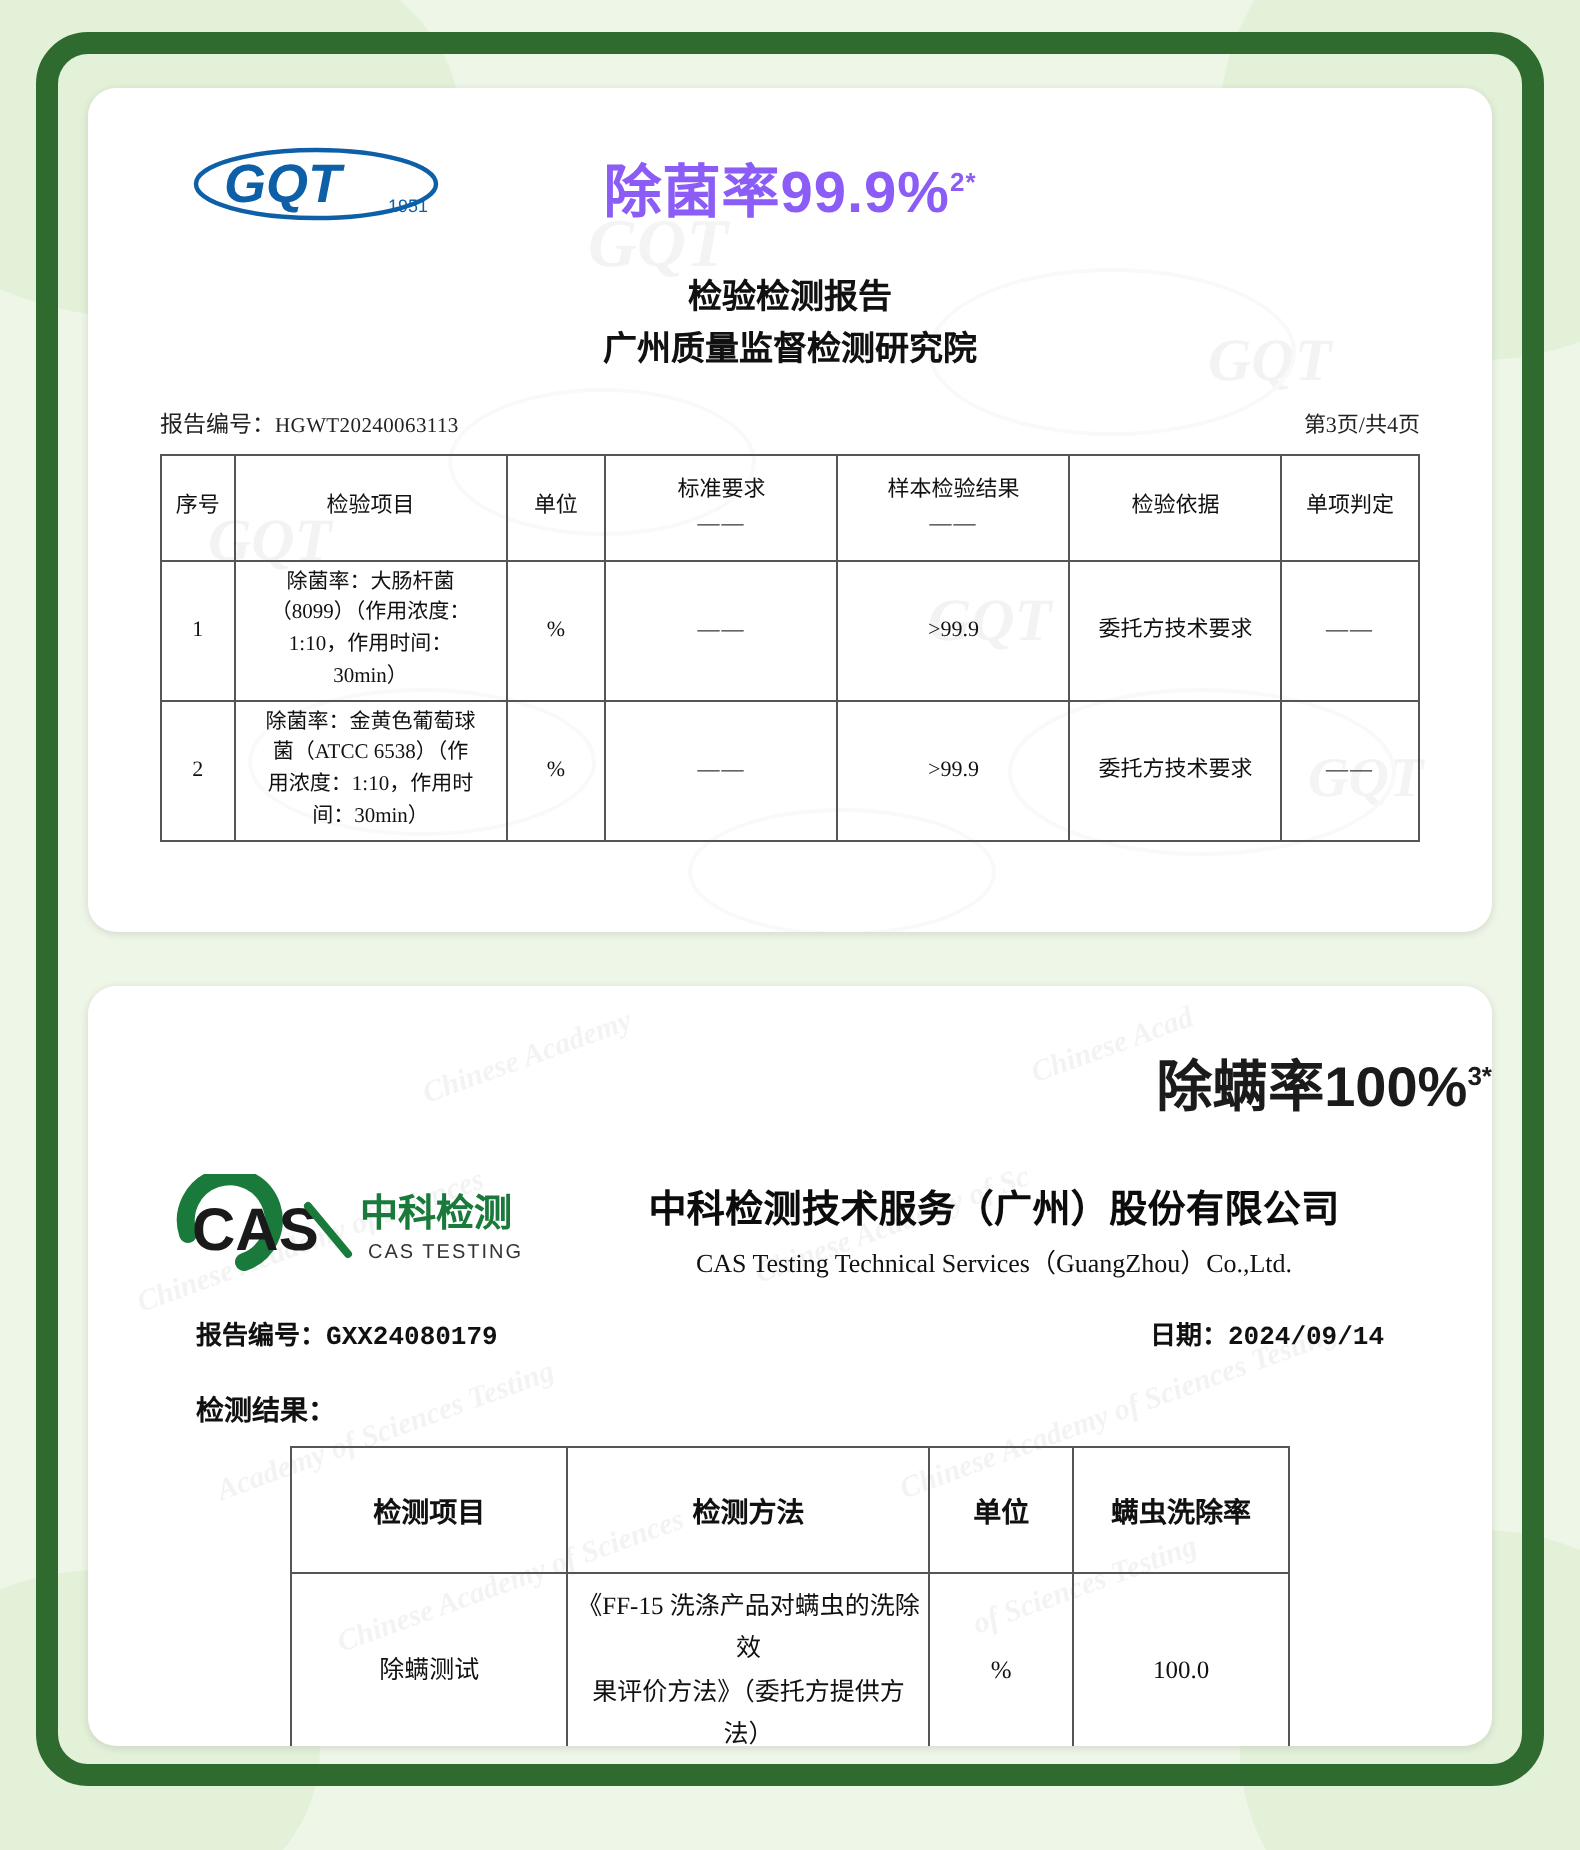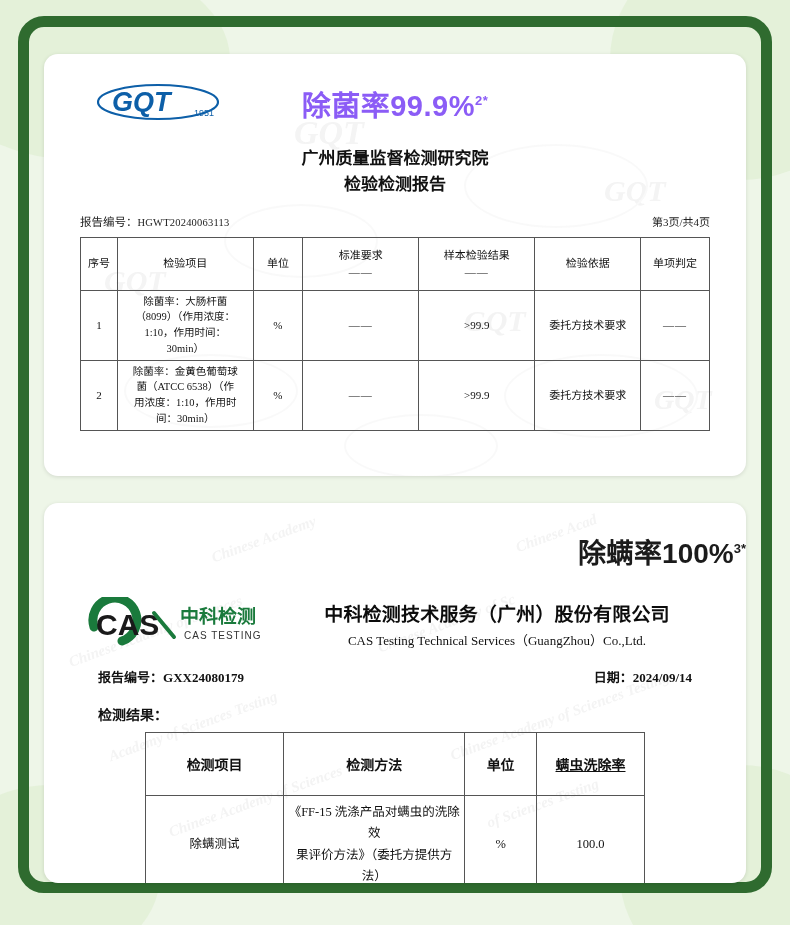--- a/index.html
+++ b/index.html
@@ -34,21 +34,21 @@
     height: 877px;
     box-sizing: border-box;
     border: 11px solid #2f6b2f;
     border-radius: 26px;
     background: transparent;
   }
 
   .cards {
     position: absolute;
     left: 44px;
-    top: 54px;
+    top: 44px;
     width: 702px;
   }
 
   .card {
     background: #ffffff;
     border-radius: 14px;
     box-shadow: 0 1px 4px rgba(0,0,0,.12);
     position: relative;
     overflow: hidden;
   }
@@ -180,20 +180,21 @@
     font-family: "Liberation Serif", serif;
   }
 
   .c2-meta {
     display: flex;
     justify-content: space-between;
     margin: 16px 54px 0 54px;
     font-size: 13px;
     font-weight: bold;
     color: #111;
+    font-family: Liberation Mono, monospace;
   }
   .c2-meta .v { font-weight: bold; }
 
   .c2-sub {
     margin: 18px 0 0 54px;
     font-size: 14px;
     font-weight: bold;
     color: #111;
   }
 
@@ -208,21 +209,21 @@
     border: 1px solid #555;
     text-align: center;
     vertical-align: middle;
     padding: 6px 4px;
   }
   table.mite thead th { height: 50px; font-weight: bold; font-size: 14px; }
   table.mite tbody td { height: 56px; font-size: 12.5px; line-height: 1.7; }
   .m-col1 { width: 170px; }
   .m-col2 { width: 222px; }
   .m-col3 { width: 80px; }
-  .m-col4 { width: 124px; text-decoration: underline; }
+  .m-col4 { width: 124px; }
 
   .c2-note {
     margin: 12px 0 0 54px;
     font-size: 12.5px;
     color: #111;
   }
 </style>
 </head>
 <body>
 
@@ -257,22 +258,22 @@
         <text x="98" y="36" font-family="Liberation Sans, sans-serif" font-size="9" fill="#0d5fa8">1951</text>
       </svg>
     </div>
 
     <div class="card-inner">
       <div class="c1-title">
         <span>除菌率99.9%</span><sup>2*</sup>
       </div>
 
       <div class="c1-org">
+        <div>检验检测报告</div>
         <div>广州质量监督检测研究院</div>
-        <div>检验检测报告</div>
       </div>
 
       <div class="c1-meta">
         <div class="rep-no">
           <span>报告编号：</span><span class="val">HGWT20240063113</span>
         </div>
         <div class="pages">第3页/共4页</div>
       </div>
 
       <table class="rep">

